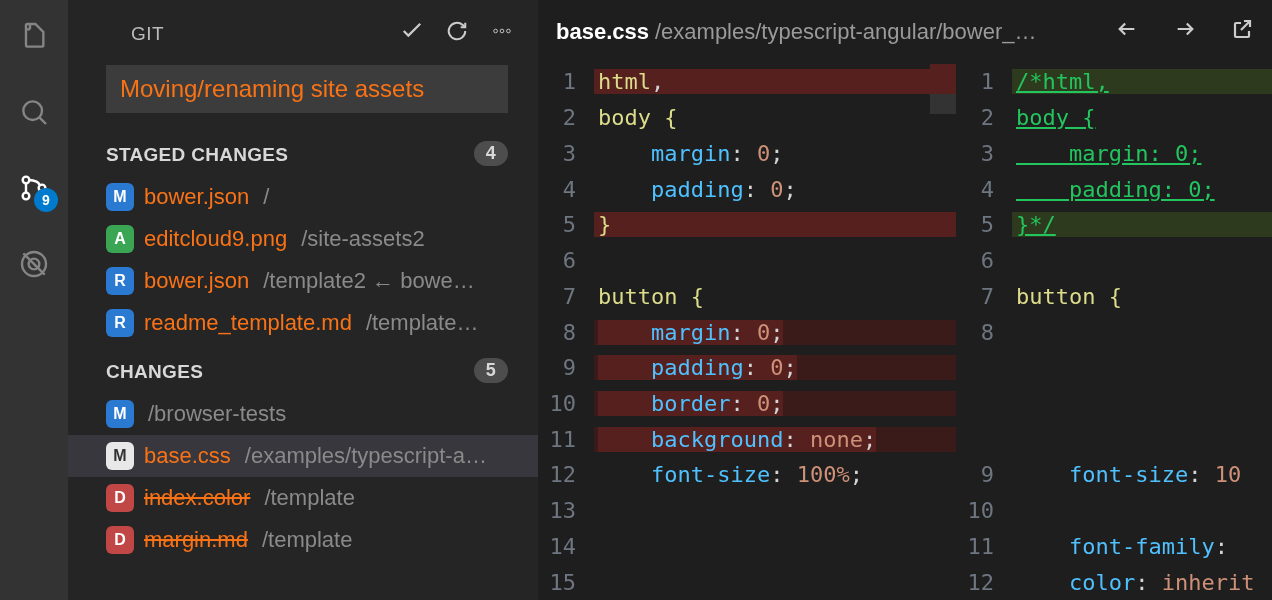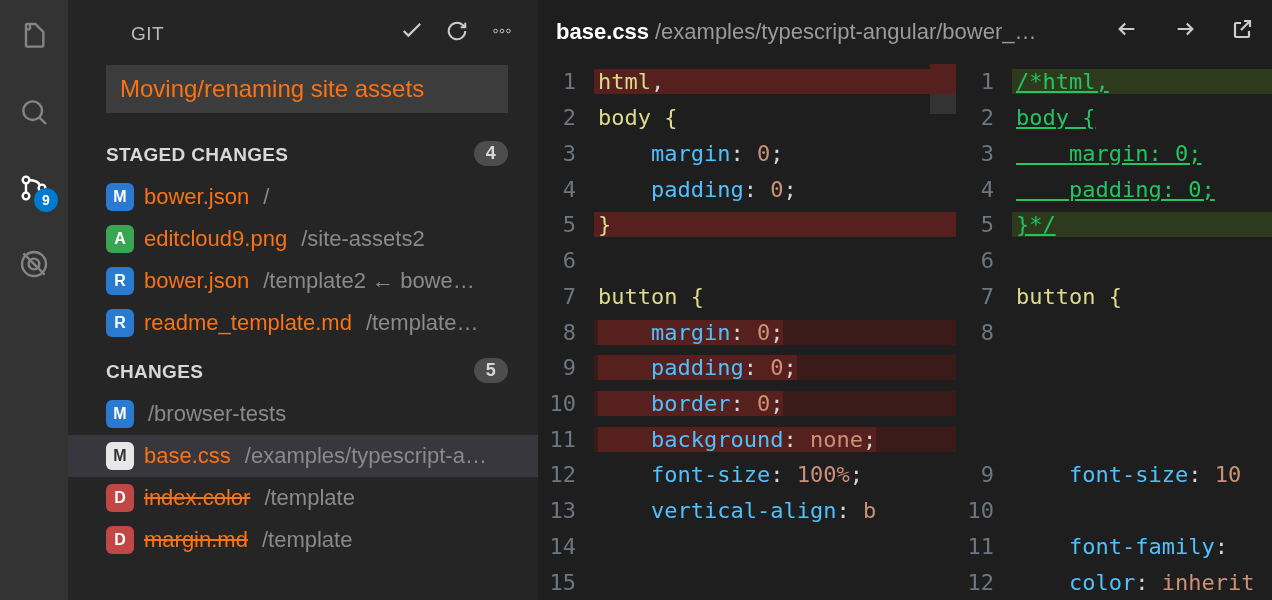--- a/index.html
+++ b/index.html
@@ -293,21 +293,20 @@
         <div class="code-row">
           <div class="gutter">11</div>
           <div class="code-content bg-del-line"><span class="bg-del" style="display:inline-block">    <span class="tk-prop">background</span><span class="tk-punct">: </span><span class="tk-val">none</span><span class="tk-punct">;</span></span></div>
         </div>
         <div class="code-row">
           <div class="gutter">12</div>
           <div class="code-content ">    <span class="tk-prop">font-size</span><span class="tk-punct">: </span><span class="tk-val">100%</span><span class="tk-punct">;</span></div>
         </div>
         <div class="code-row">
           <div class="gutter">13</div>
-          <div class="code-content ">    <span class="tk-prop">vertical-align</span><span class="tk-punct">: </span><span class="tk-val">b</span></div>
         </div>
         <div class="code-row">
           <div class="gutter">14</div>
         </div>
         <div class="code-row">
           <div class="gutter">15</div>
         </div>
       </div>
     <div class="diff-pane right" id="diff-right">
         <div class="code-row">

